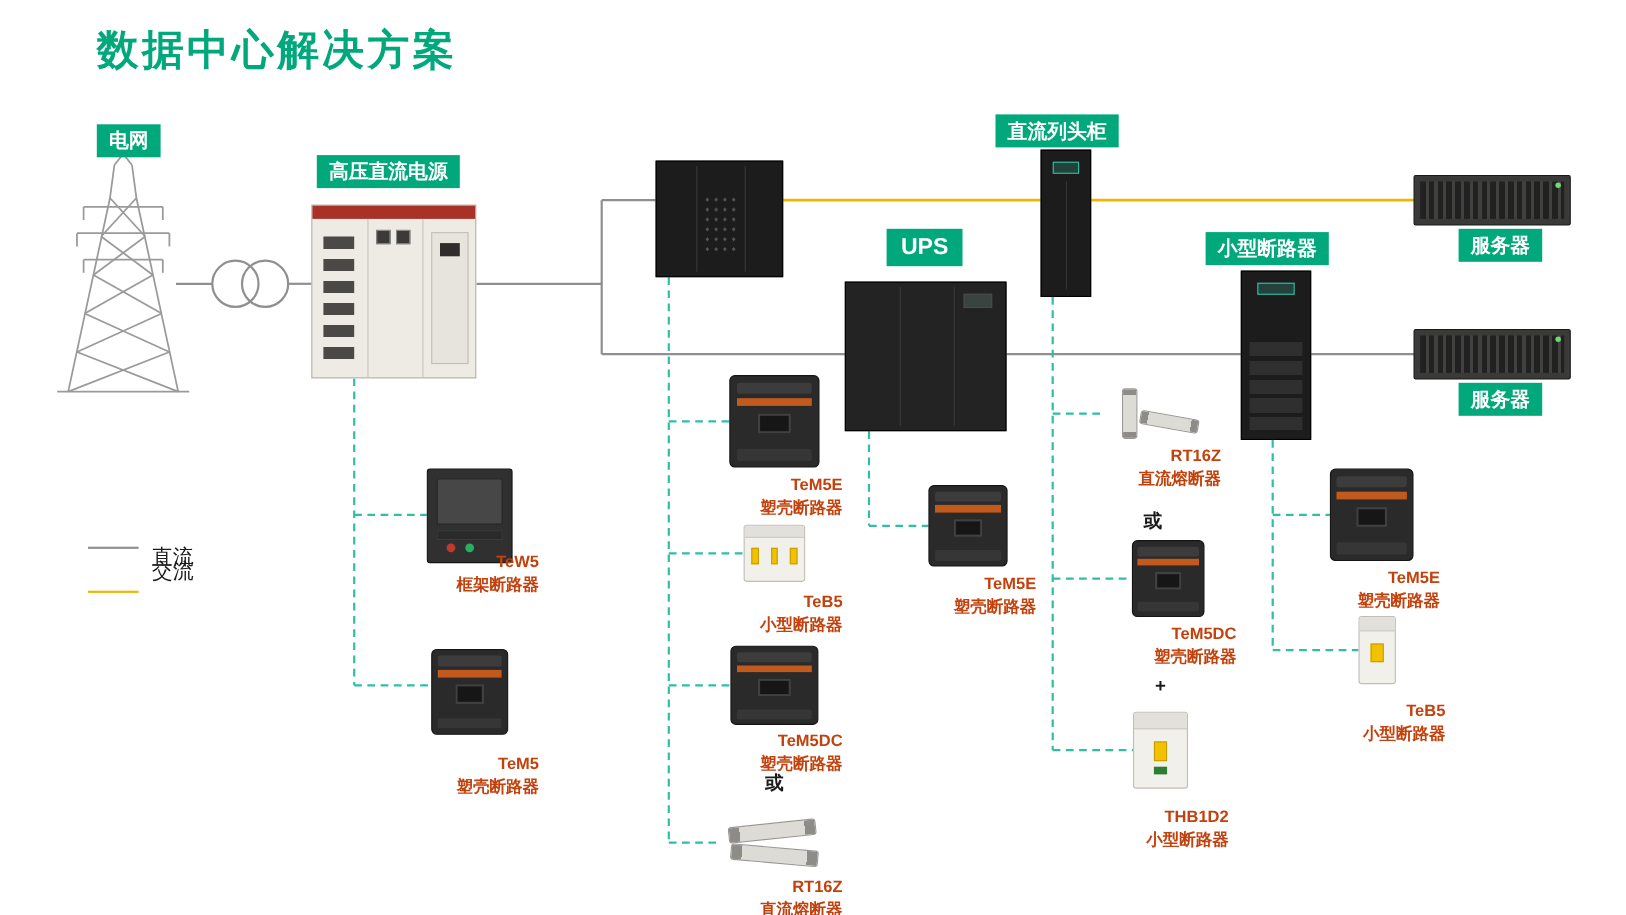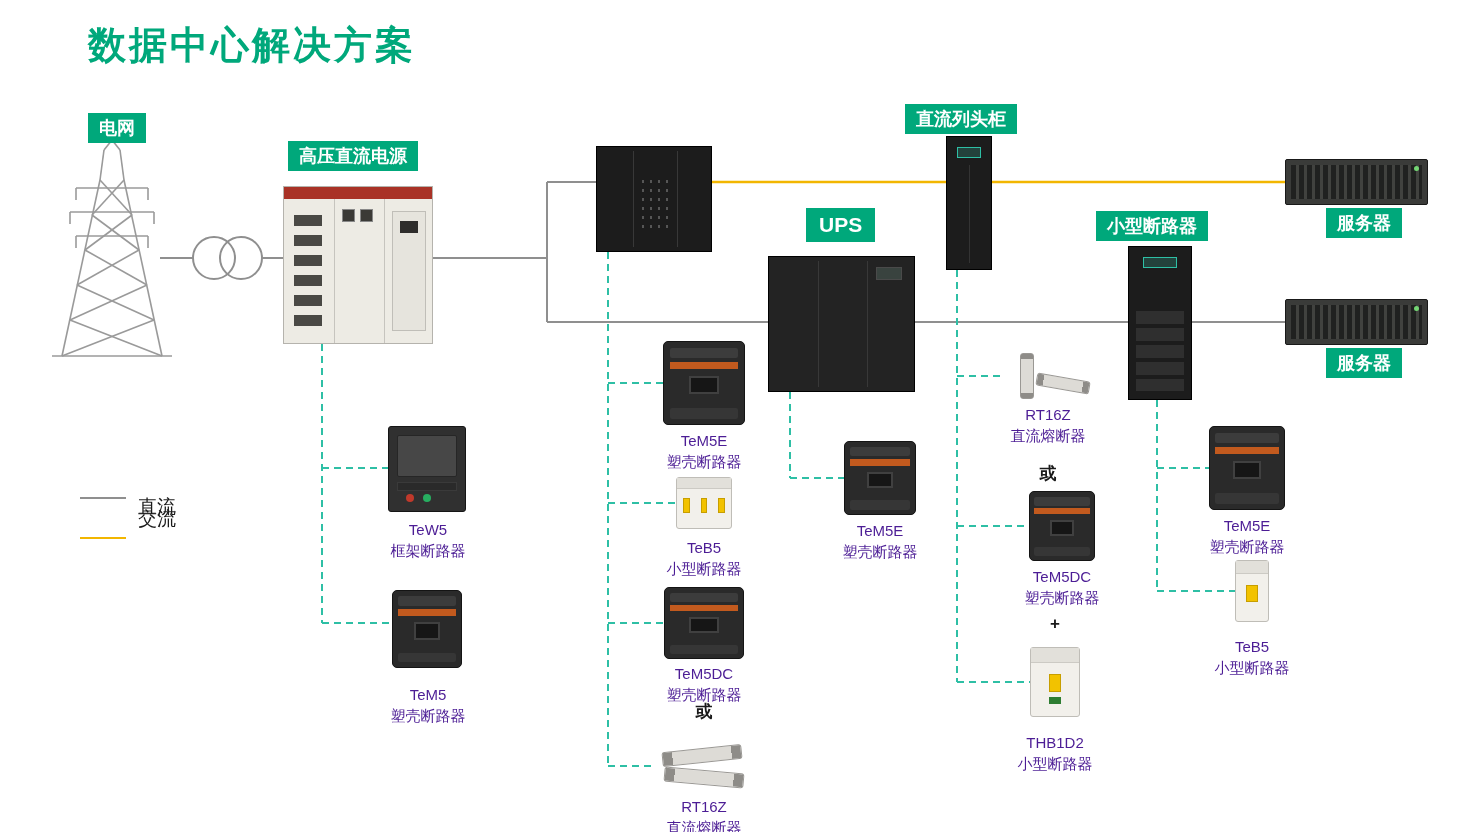--- a/index.html
+++ b/index.html
@@ -1,21 +1,21 @@
 <!DOCTYPE html>
 <html><head>
 <meta charset="utf-8">
 <style>
   *{margin:0;padding:0;box-sizing:border-box}
   body{background:#fff;font-family:"Liberation Sans",sans-serif}
   #stage{position:relative;width:1478px;height:832px;background:#fff;overflow:hidden}
   .title{position:absolute;left:88px;top:20px;font-size:38px;font-weight:bold;color:#00A87B;letter-spacing:3px}
   .badge{position:absolute;background:#00A87B;color:#fff;font-weight:bold;font-size:18px;padding:3px 11px;white-space:nowrap}
   .badge.big{font-size:21px;padding:5px 13px}
-  .plabel{position:absolute;color:#4c1d95;font-weight:normal;font-size:15px;text-align:center;line-height:1.4}
+  .plabel{position:absolute;color:#c2410c;font-weight:bold;font-size:15px;text-align:right;line-height:1.4}
   .conn{position:absolute;color:#1a1a1a;font-weight:bold;font-size:17px;text-align:center}
   .legend-text{position:absolute;font-size:19px;color:#1a1a1a}
   .legend-line{position:absolute;width:46px;height:0;border-top:2px solid}
   svg.lines{position:absolute;left:0;top:0;pointer-events:none}
 
   
   .lvcab{position:absolute;background:#EDEBE4;border:1px solid #B5B3AD}
   .lv-band{position:absolute;left:0;right:0;top:0;height:12px;background:#A93226}
   .lv-div{position:absolute;top:12px;bottom:0;width:1px;background:#C6C4BE}
   .lv-units{position:absolute;left:10px;top:28px;width:28px;bottom:14px;background:repeating-linear-gradient(180deg,#4A4945 0 11px,#EDEBE4 11px 20px)}
@@ -254,21 +254,21 @@
       <div class="m-stripe"></div>
       <div class="m-toggle"></div>
       <div class="m-base"></div>
   </div>
 
   <div class="mcb" style="left:1235px;top:560px;width:34px;height:62px">
     <div class="mcb-top"></div>
     <div class="mcb-tgl" style="left:30%;top:40%;width:40%;height:28%"></div>
   </div>
 
-  <div class="plabel" style="left:366px;top:519px;width:124px">
+  <div class="plabel" style="left:366px;top:500px;width:124px">
     <div>TeW5</div>
     <div>框架断路器</div>
   </div>
   <div class="plabel" style="left:366px;top:684px;width:124px">
     <div>TeM5</div>
     <div>塑壳断路器</div>
   </div>
   <div class="plabel" style="left:642px;top:430px;width:124px">
     <div>TeM5E</div>
     <div>塑壳断路器</div>

